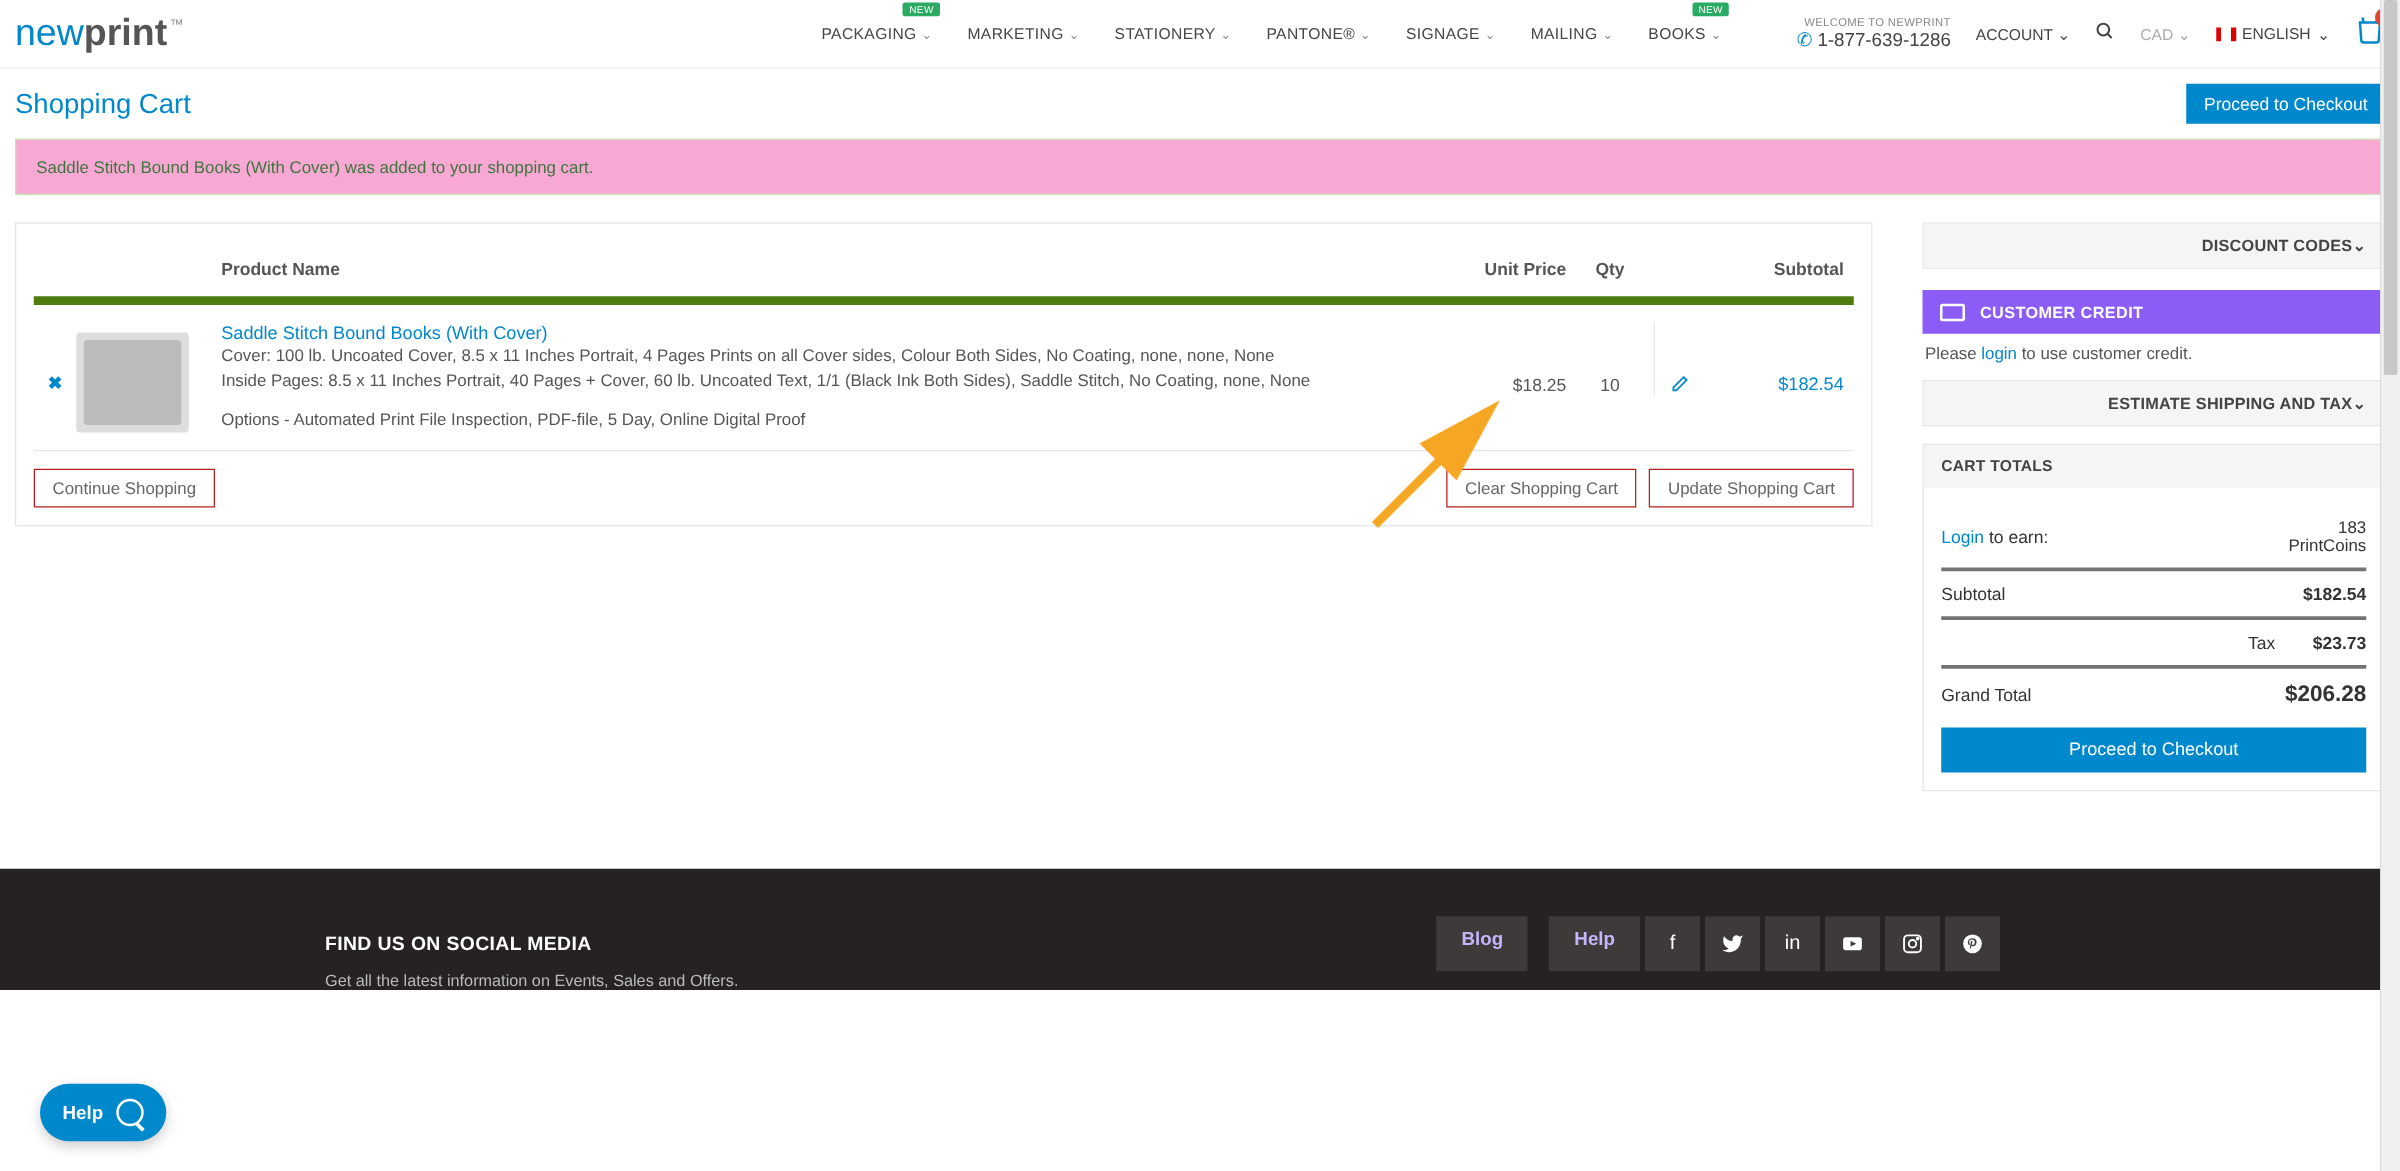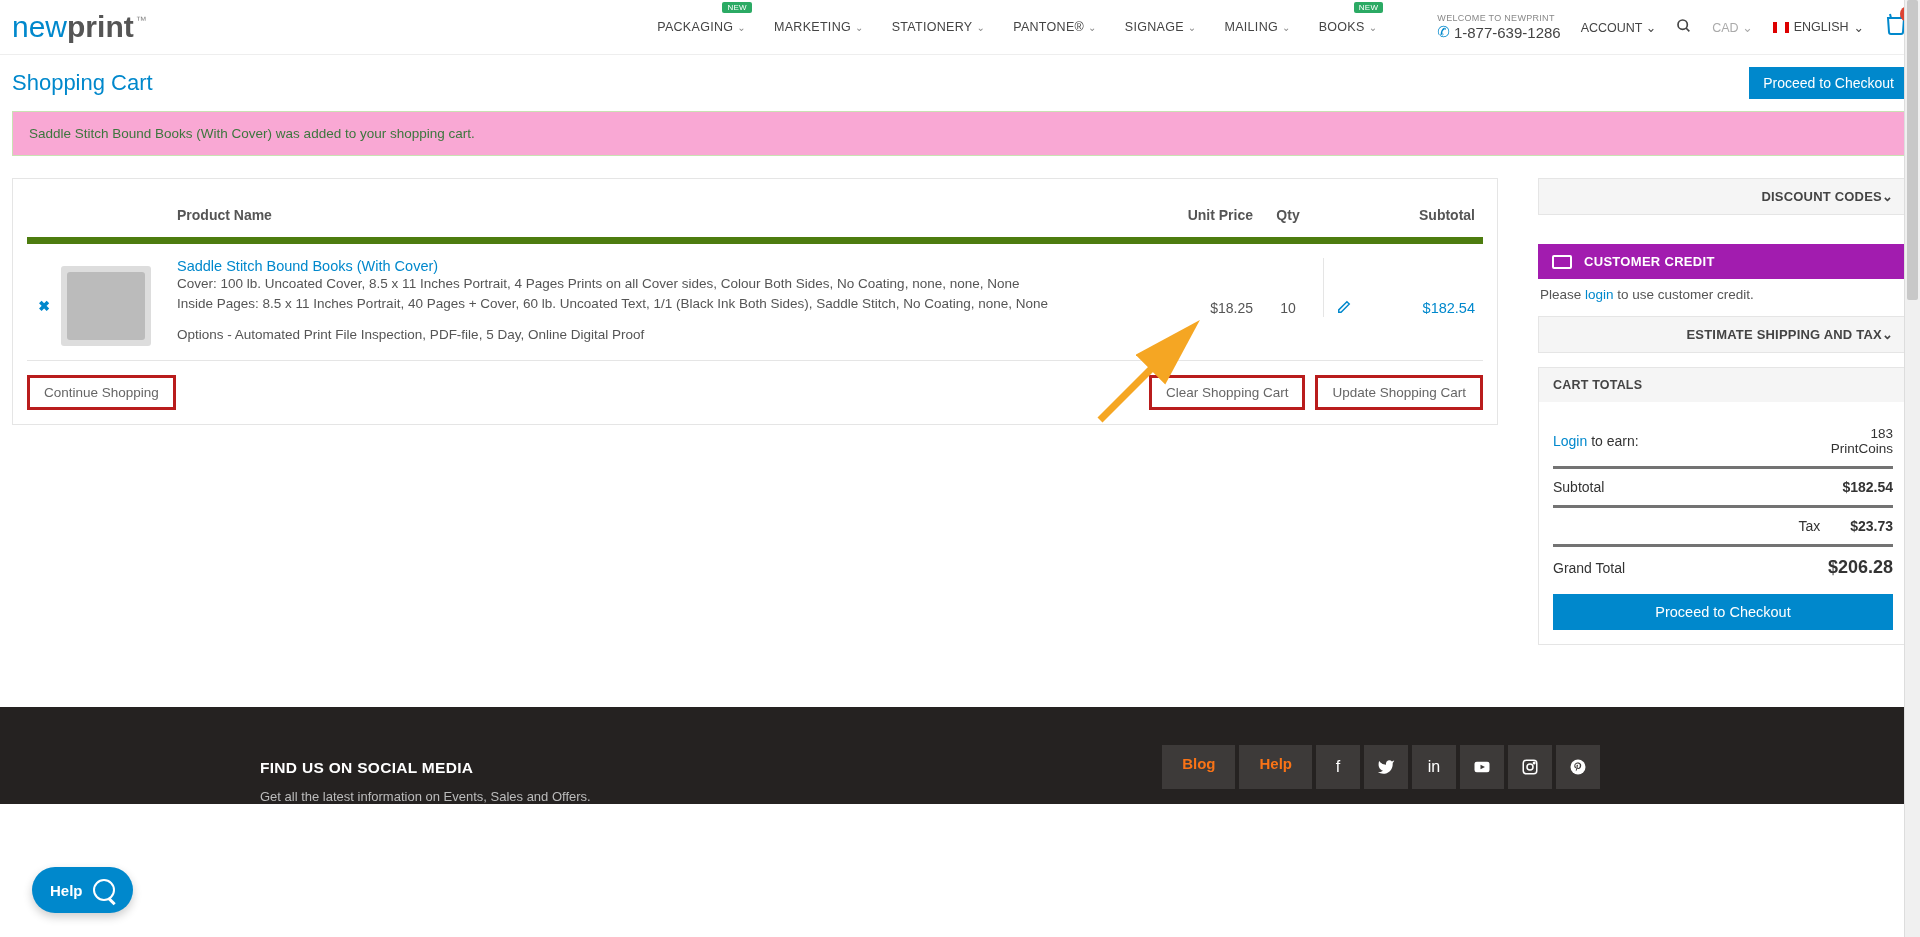--- a/index.html
+++ b/index.html
@@ -10,21 +10,21 @@
 .header { display: flex; align-items: center; padding: 10px 12px; border-bottom: 1px solid #eee; gap: 20px; }
 .logo { display: flex; align-items: flex-start; }
 .logo .new { color: #0088cc; font-size: 30px; font-weight: 300; }
 .logo .print { color: #555; font-size: 30px; font-weight: 700; }
 .logo .tm { color: #888; font-size: 11px; margin-top: 4px; margin-left: 2px; }
 .nav { display: flex; gap: 28px; margin-left: auto; }
 .nav-item { position: relative; font-size: 12.5px; color: #444; letter-spacing: .3px; }
 .nav-item .chev { font-size: 10px; margin-left: 4px; color: #888; }
 .nav-item .badge-new { position: absolute; top: -18px; right: -6px; background: #2baa64; color: #fff; font-size: 8px; padding: 1px 5px; border-radius: 2px; }
 .header-right { display: flex; align-items: center; gap: 20px; margin-left: 40px; }
-.welcome-block { text-align: left; font-size: 11px; }
+.welcome-block { text-align: right; font-size: 11px; }
 .welcome-block .welcome { color: #888; font-size: 9px; letter-spacing: .3px; }
 .welcome-block .phone { color: #444; font-size: 15px; font-weight: 500; display: flex; align-items: center; gap: 4px; }
 .account { color: #444; font-size: 12.5px; }
 .search-icon { font-size: 15px; color: #444; }
 .currency { color: #aaa; font-size: 12.5px; }
 .lang { color: #444; font-size: 12.5px; display: flex; align-items: center; gap: 5px; }
 .flag { width: 16px; height: 11px; background: linear-gradient(to right, #d00 0 25%, #fff 25% 75%, #d00 75% 100%); position: relative; }
 .cart-icon { position: relative; font-size: 22px; color: #0088cc; }
 .cart-badge { position: absolute; top: -6px; right: -8px; background: #d43; color: #fff; font-size: 10px; width: 16px; height: 16px; border-radius: 50%; display: flex; align-items: center; justify-content: center; }
 
@@ -54,49 +54,49 @@
 .prod-link { color: #0088cc; font-size: 14.5px; }
 .print-sel { font-style: italic; font-weight: 700; color: #555; font-size: 14px; margin-top: 2px; }
 .line { color: #555; font-size: 13.5px; line-height: 1.45; }
 .options-line { margin-top: 14px; color: #555; font-size: 13.5px; }
 .col-price-cell { width: 80px; text-align: right; color: #555; padding-top: 42px; font-size: 14px; }
 .col-qty-cell { width: 70px; text-align: center; padding-top: 42px; color: #555; font-size: 14px; }
 .col-qtyedit-cell { width: 40px; padding-top: 42px; border-left: 1px solid #e5e5e5; text-align: center; color: #0088cc; font-size: 14px; cursor: pointer; }
 .col-sub-cell { width: 120px; text-align: right; padding-right: 8px; padding-top: 42px; color: #0088cc; font-size: 14.5px; }
 
 .cart-actions { display: flex; gap: 10px; margin-top: 14px; }
-.btn-plain { background: #fff; border: 3px solid #b91c1c; color: #666; padding: 7px 14px; font-size: 13.5px; cursor: pointer; }
+.btn-plain { background: #fff; border: 1px solid #b91c1c; color: #666; padding: 7px 14px; font-size: 13.5px; cursor: pointer; }
 .spacer-flex { flex: 1; }
 
 
 .side-col { width: 370px; }
 .side-block { border: 1px solid #e5e5e5; }
 .side-head { display: flex; align-items: center; justify-content: flex-end; background: #f5f5f5; padding: 10px 14px; font-weight: 800; font-size: 13px; color: #444; letter-spacing: .2px; cursor: pointer; }
-.customer-credit { background: #a21caf; color: #fff; display: flex; align-items: center; gap: 12px; padding: 10px 14px; font-weight: 800; font-size: 13px; letter-spacing: .3px; margin-top: 29px; }
+.customer-credit { background: #8b5cf6; color: #fff; display: flex; align-items: center; gap: 12px; padding: 10px 14px; font-weight: 800; font-size: 13px; letter-spacing: .3px; margin-top: 17px; }
 .cc-icon { width: 20px; height: 14px; border: 2px solid #fff; border-radius: 2px; position: relative; }
 .login-note { font-size: 13.5px; color: #555; margin: 8px 0 14px; padding: 0 2px; }
 .totals { border: 1px solid #e5e5e5; margin-top: 14px; }
 .totals-head { background: #f5f5f5; padding: 10px 14px; font-weight: 800; font-size: 12.5px; color: #444; letter-spacing: .2px; }
 .totals-body { padding: 14px; }
 .tot-row { display: flex; justify-content: space-between; padding: 10px 0; border-bottom: 3px solid #737373; align-items: center; }
 .tot-row:last-of-type { border-bottom: none; }
 .pc { text-align: right; font-size: 13.5px; }
 .grand { font-size: 18px; font-weight: 800; color: #333; }
 .checkout-btn-side { width: 100%; background: #0088cc; color: #fff; padding: 10px; border: none; font-size: 14.5px; cursor: pointer; margin-top: 6px; }
 
 
 .arrow-anno { position: fixed; pointer-events: none; }
 
 
 .footer { background: #252221; color: #fff; margin-top: 50px; padding-top: 52px; position: relative; }
 .footer-inner { max-width: 1200px; margin: 0 260px; }
 .footer-h { font-weight: 700; font-size: 15.5px; letter-spacing: .3px; }
 .footer-p { color: #bbb; font-size: 13px; margin-top: 12px; }
 .footer-links { display: flex; gap: 4px; position: absolute; right: 320px; top: 38px; }
-.flink { background: #3d3a39; color: #f97316; padding: 10px 20px; font-size: 15px; font-weight: 600; }
+.flink { background: #3d3a39; color: #c4b5fd; padding: 10px 20px; font-size: 15px; font-weight: 600; margin-left: 13px; }
 .ficon { background: #3d3a39; color: #fff; width: 44px; height: 44px; display: flex; align-items: center; justify-content: center; font-size: 16px; }
 
 
 .help-bubble { position: fixed; left: 32px; bottom: 24px; background: #0088cc; color: #fff; border-radius: 999px; padding: 12px 18px; display: flex; align-items: center; gap: 10px; font-size: 15px; font-weight: 600; cursor: pointer; box-shadow: 0 4px 10px rgba(0,0,0,.2); }
 .help-bubble .qicon { width: 22px; height: 22px; border: 2.5px solid #fff; border-radius: 50%; position: relative; }
 .help-bubble .qicon::after { content: ""; position: absolute; width: 8px; height: 2.5px; background: #fff; bottom: -3px; right: -3px; transform: rotate(45deg); }
 
 
 .vscroll { position: fixed; top: 0; right: 0; width: 16px; height: 100vh; background: #f0f0f0; border-left: 1px solid #ddd; }
 .vscroll .thumb { position: absolute; top: 0; left: 2px; right: 2px; height: 300px; background: #c8c8c8; border-radius: 2px; }

